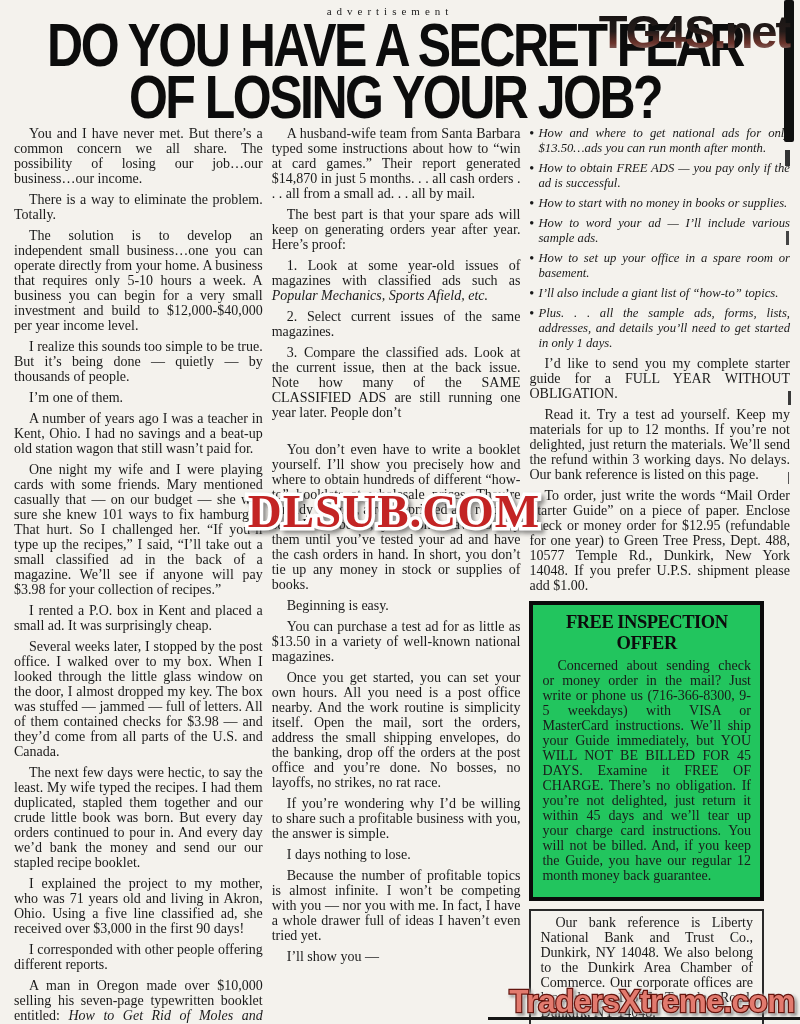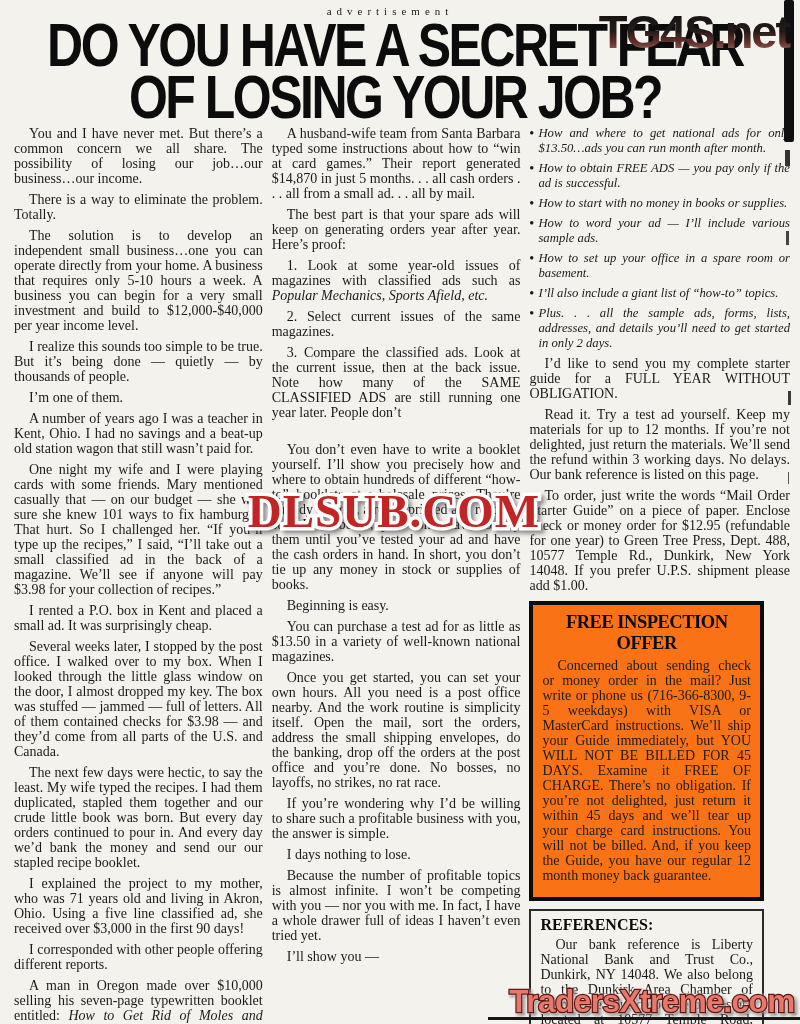--- a/index.html
+++ b/index.html
@@ -49,21 +49,21 @@
     text-align:justify;
     margin:0 0 5px 0;
     padding-left:9px;position:relative;
   }
   .bullet::before{content:"•";position:absolute;left:0;top:0;font-style:normal;font-weight:bold;}
 
   .offer-box{
     border:4px solid #0b0b0b;
     margin:8px 26px 8px 0;
     padding:5px 9px 8px 9px;
-    background:#f97316;
+    background:#22c55e;
   }
   .offer-title{
     font-weight:bold;font-size:18.5px;letter-spacing:-0.5px;
     text-align:center;margin:2px 0 4px 0;color:#0c0c0c;
   }
   .offer-body{font-size:12.6px;line-height:15px;text-align:justify;text-indent:14px;margin:0;}
 
   .ref-box{
     border:2px solid #2a2a2a;
     margin:0 26px 0 0;
@@ -139,32 +139,31 @@
       <p>I’ll show you —</p>
     </div>
 
     <div class="col col-right">
       <div class="bullet">How and where to get national ads for only $13.50…ads you can run month after month.</div>
       <div class="bullet">How to obtain FREE ADS — you pay only if the ad is successful.</div>
       <div class="bullet">How to start with no money in books or supplies.</div>
       <div class="bullet">How to word your ad — I’ll include various sample ads.</div>
       <div class="bullet">How to set up your office in a spare room or basement.</div>
       <div class="bullet">I’ll also include a giant list of “how-to” topics.</div>
-      <div class="bullet">Plus. . . all the sample ads, forms, lists, addresses, and details you’ll need to get started in only 2 days.</div>
+      <div class="bullet">Plus. . . all the sample ads, forms, lists, addresses, and details you’ll need to get started in only 1 days.</div>
       <p>I’d like to send you my complete starter guide for a FULL YEAR WITHOUT OBLIGATION.</p>
       <p>Read it. Try a test ad yourself. Keep my materials for up to 12 months. If you’re not delighted, just return the materials. We’ll send the refund within 3 working days. No delays. Our bank reference is listed on this page.</p>
       <p>To order, just write the words “Mail Order Starter Guide” on a piece of paper. Enclose check or money order for $12.95 (refundable for one year) to Green Tree Press, Dept. 488, 10577 Temple Rd., Dunkirk, New York 14048. If you prefer U.P.S. shipment please add $1.00.</p>
 
       <div class="offer-box">
         <div class="offer-title">FREE INSPECTION OFFER</div>
         <p class="offer-body">Concerned about sending check or money order in the mail? Just write or phone us (716-366-8300, 9-5 weekdays) with VISA or MasterCard instructions. We’ll ship your Guide immediately, but YOU WILL NOT BE BILLED FOR 45 DAYS. Examine it FREE OF CHARGE. There’s no obligation. If you’re not delighted, just return it within 45 days and we’ll tear up your charge card instructions. You will not be billed. And, if you keep the Guide, you have our regular 12 month money back guarantee.</p>
       </div>
 
       <div class="ref-box">
-        <div class="ref-title">REFERENCES:</div>
         <p class="ref-body">Our bank reference is Liberty National Bank and Trust Co., Dunkirk, NY 14048. We also belong to the Dunkirk Area Chamber of Commerce. Our corporate offices are located at 10577 Temple Road, Dunkirk, NY 14048.</p>
       </div>
 
       <div class="copyright">©1982 Green Tree Press, Inc.</div>
     </div>
 
   </div>
 
   <div class="scan-bar"></div>
   <div class="scan-specks"></div>

